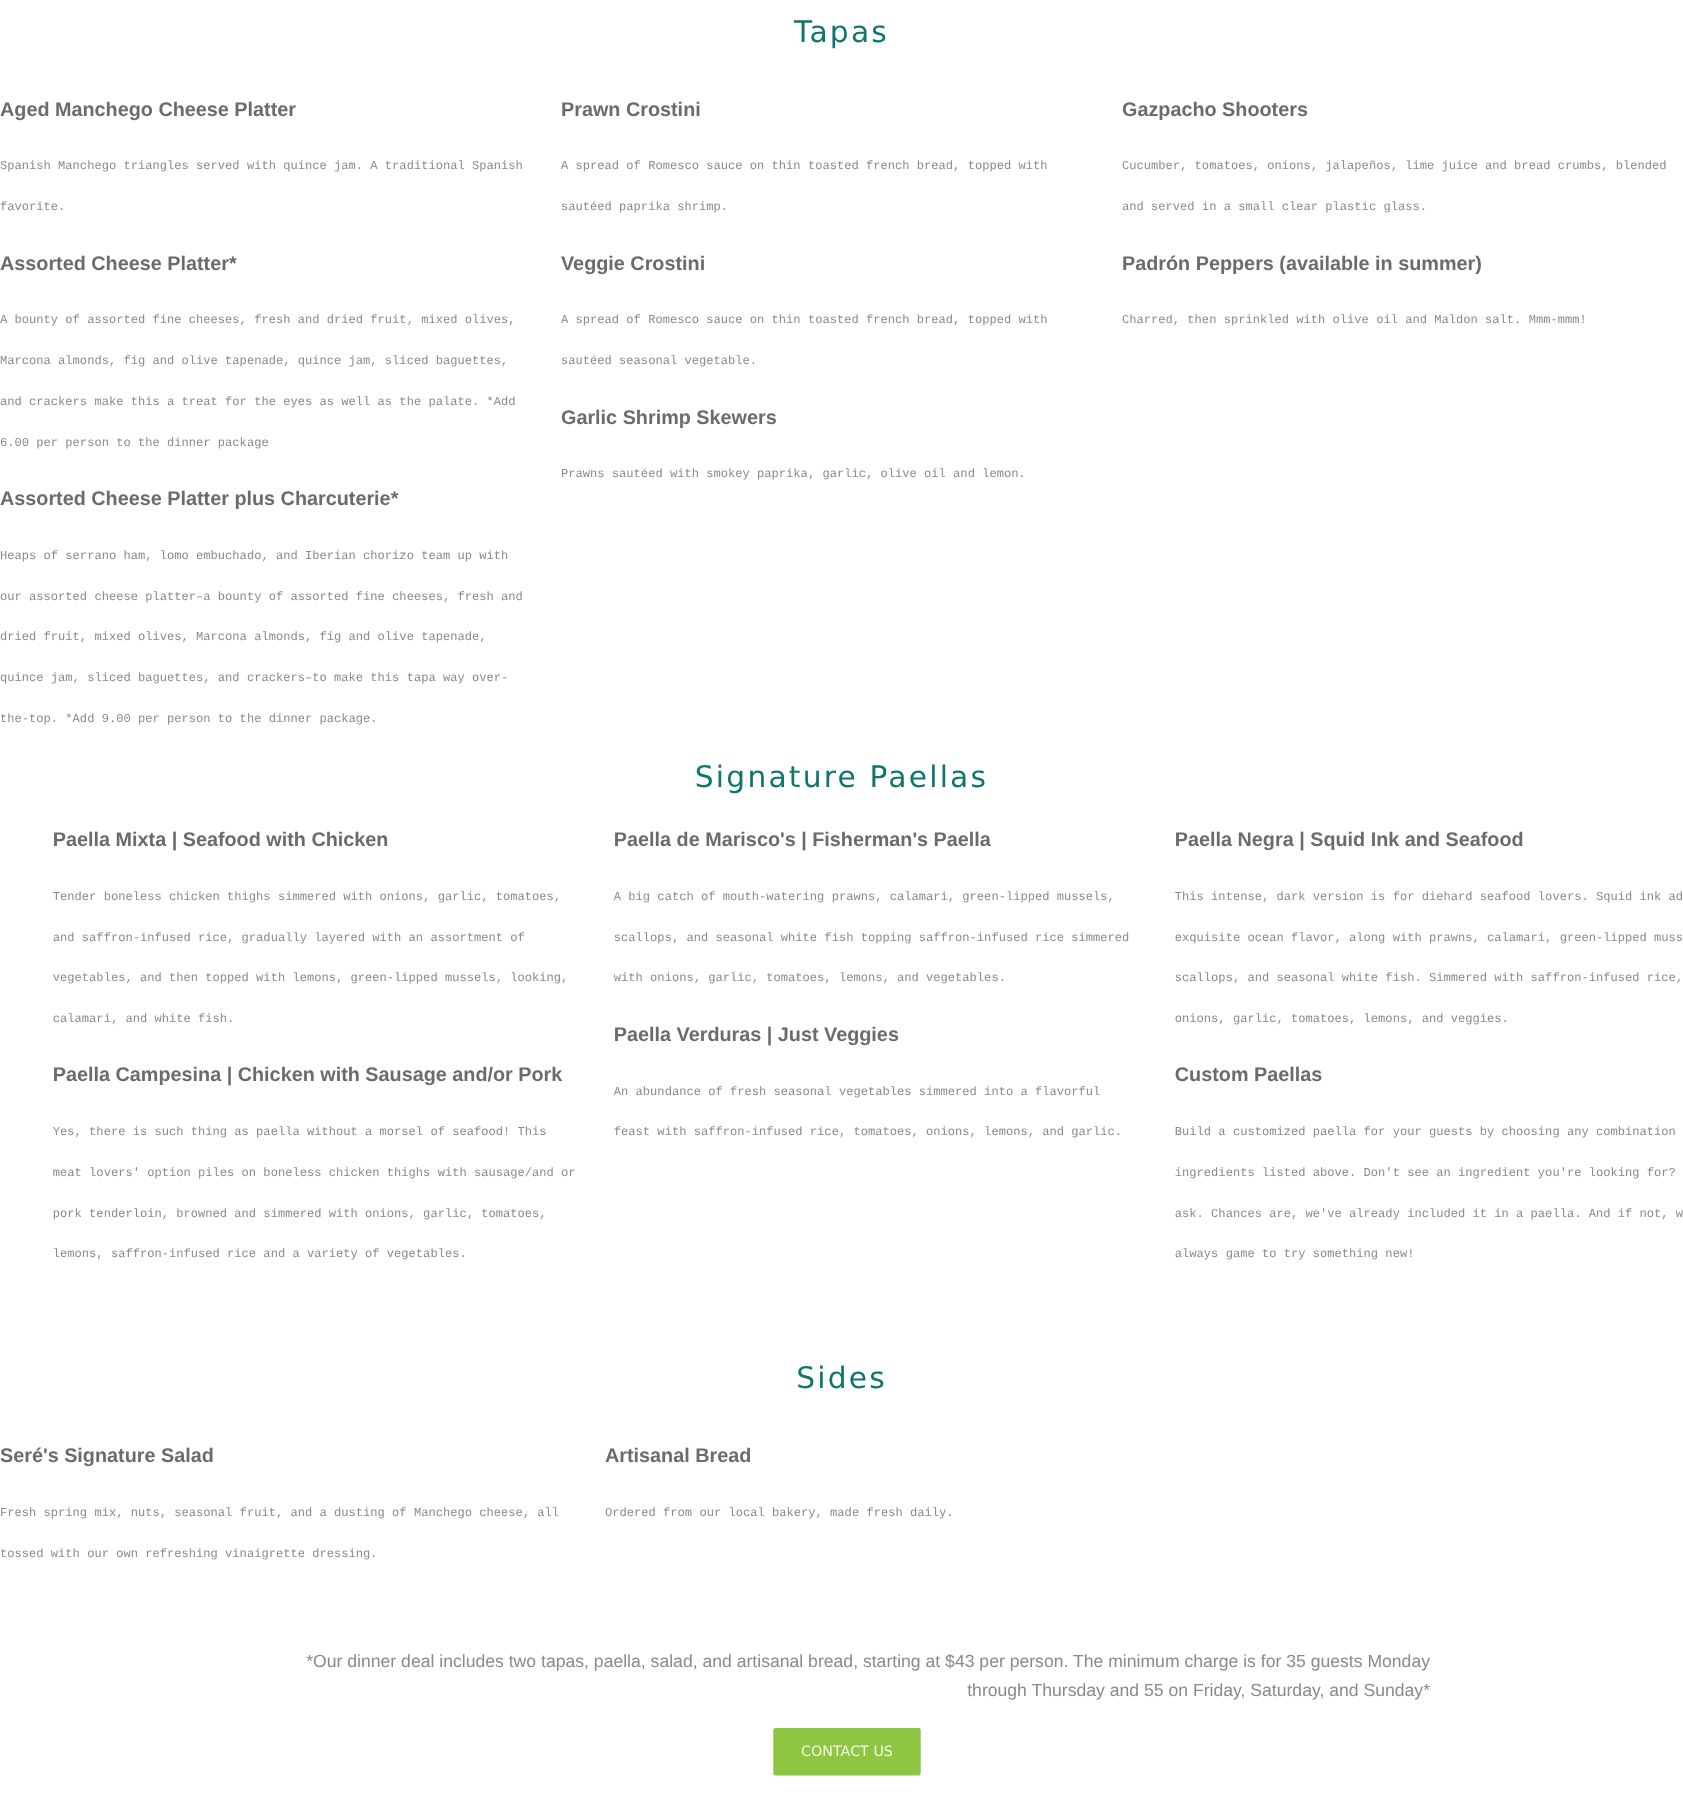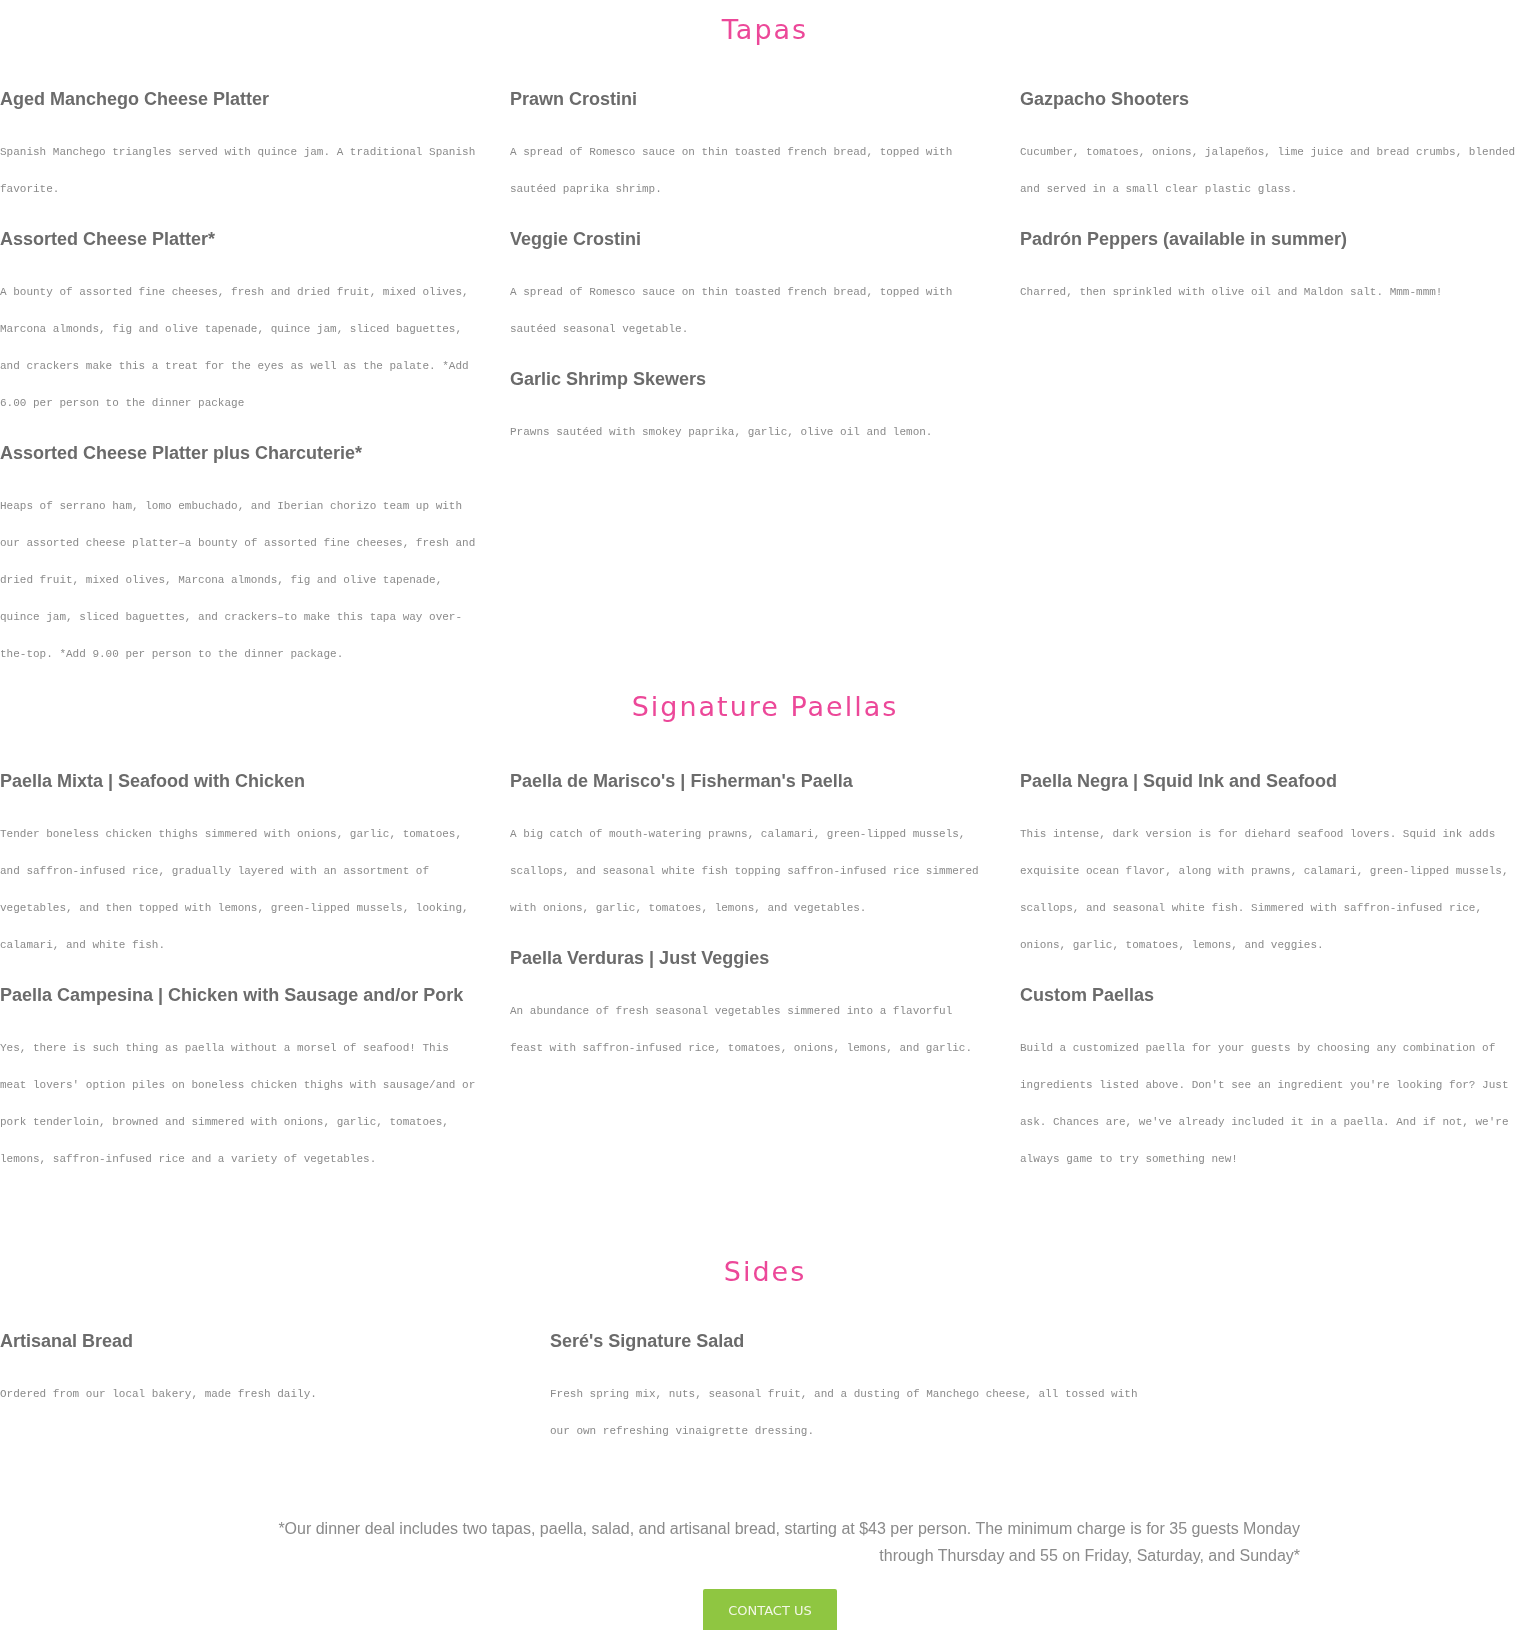--- a/index.html
+++ b/index.html
@@ -6,21 +6,21 @@
     html, body { width: 1530px; background: #ffffff; }
     body {
       font-family: "Liberation Sans", "DejaVu Sans", sans-serif;
       color: #7a7a7a;
       overflow-x: hidden;
     }
     .page { width: 1530px; position: relative; }
 
     .section-title {
       text-align: center;
-      color: #ec4899;
+      color: #0f766e;
       font-family: "DejaVu Sans", sans-serif;
       font-weight: normal;
       font-size: 27px;
       letter-spacing: 2px;
       line-height: 1;
     }
     .section-title.tapas { padding-top: 16px; }
 
     .grid3 {
       display: grid;
@@ -46,21 +46,21 @@
     .item-desc {
       font-family: Liberation Mono, monospace;
       font-size: 11px;
       line-height: 37px;
       color: #8a8a8a;
       margin-bottom: 20px;
     }
 
     .tapas-grid { margin-top: 45px; }
     .paellas-title { }
-    .paellas-grid { margin-top: 50px; }
+    .paellas-grid { margin-top: 32px; padding-left: 48px; }
     .sides-title { margin-top: 60px; }
     .sides-grid {
       margin-top: 45px;
       display: grid;
       grid-template-columns: 530px 600px;
       column-gap: 20px;
     }
 
     .footnote {
       margin-top: 45px;
@@ -170,26 +170,26 @@
       <div>
         <h3 class="item-title">Custom Paellas</h3>
         <p class="item-desc">Build a customized paella for your guests by choosing any combination of ingredients listed above. Don't see an ingredient you're looking for? Just ask. Chances are, we've already included it in a paella. And if not, we're always game to try something new!</p>
       </div>
     </div>
   </div>
 
   <h2 class="section-title sides-title">Sides</h2>
   <div class="sides-grid">
     <div>
+      <h3 class="item-title">Seré's Signature Salad</h3>
+      <p class="item-desc">Fresh spring mix, nuts, seasonal fruit, and a dusting of Manchego cheese, all tossed with our own refreshing vinaigrette dressing.</p>
+    </div>
+    <div>
       <h3 class="item-title">Artisanal Bread</h3>
       <p class="item-desc">Ordered from our local bakery, made fresh daily.</p>
-    </div>
-    <div>
-      <h3 class="item-title">Seré's Signature Salad</h3>
-      <p class="item-desc">Fresh spring mix, nuts, seasonal fruit, and a dusting of Manchego cheese, all tossed with our own refreshing vinaigrette dressing.</p>
     </div>
   </div>
 
   <p class="footnote">*Our dinner deal includes two tapas, paella, salad, and artisanal bread, starting at $43 per person. The minimum charge is for 35 guests Monday through Thursday and 55 on Friday, Saturday, and Sunday*</p>
   <div class="cta-wrap">
     <button class="cta-button">CONTACT US</button>
   </div>
 
   <div class="footer-band">
     

